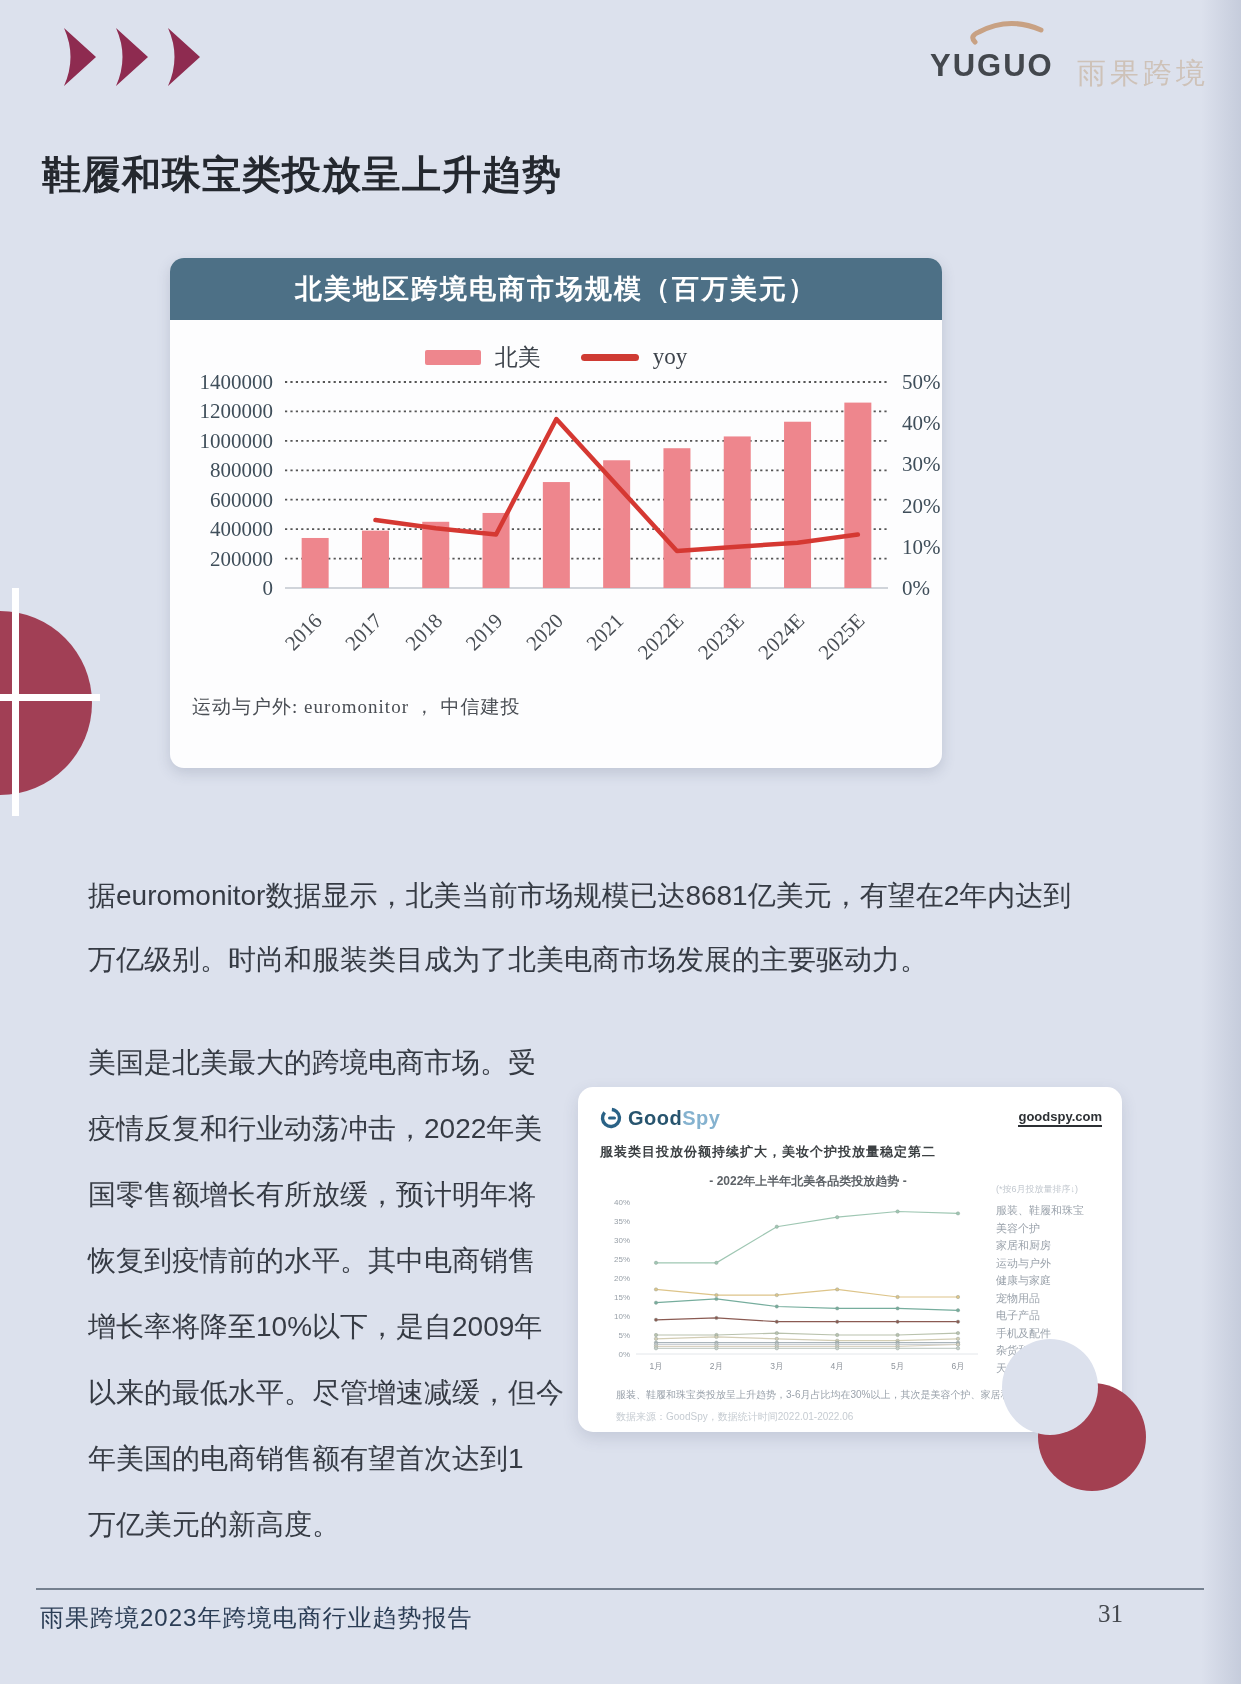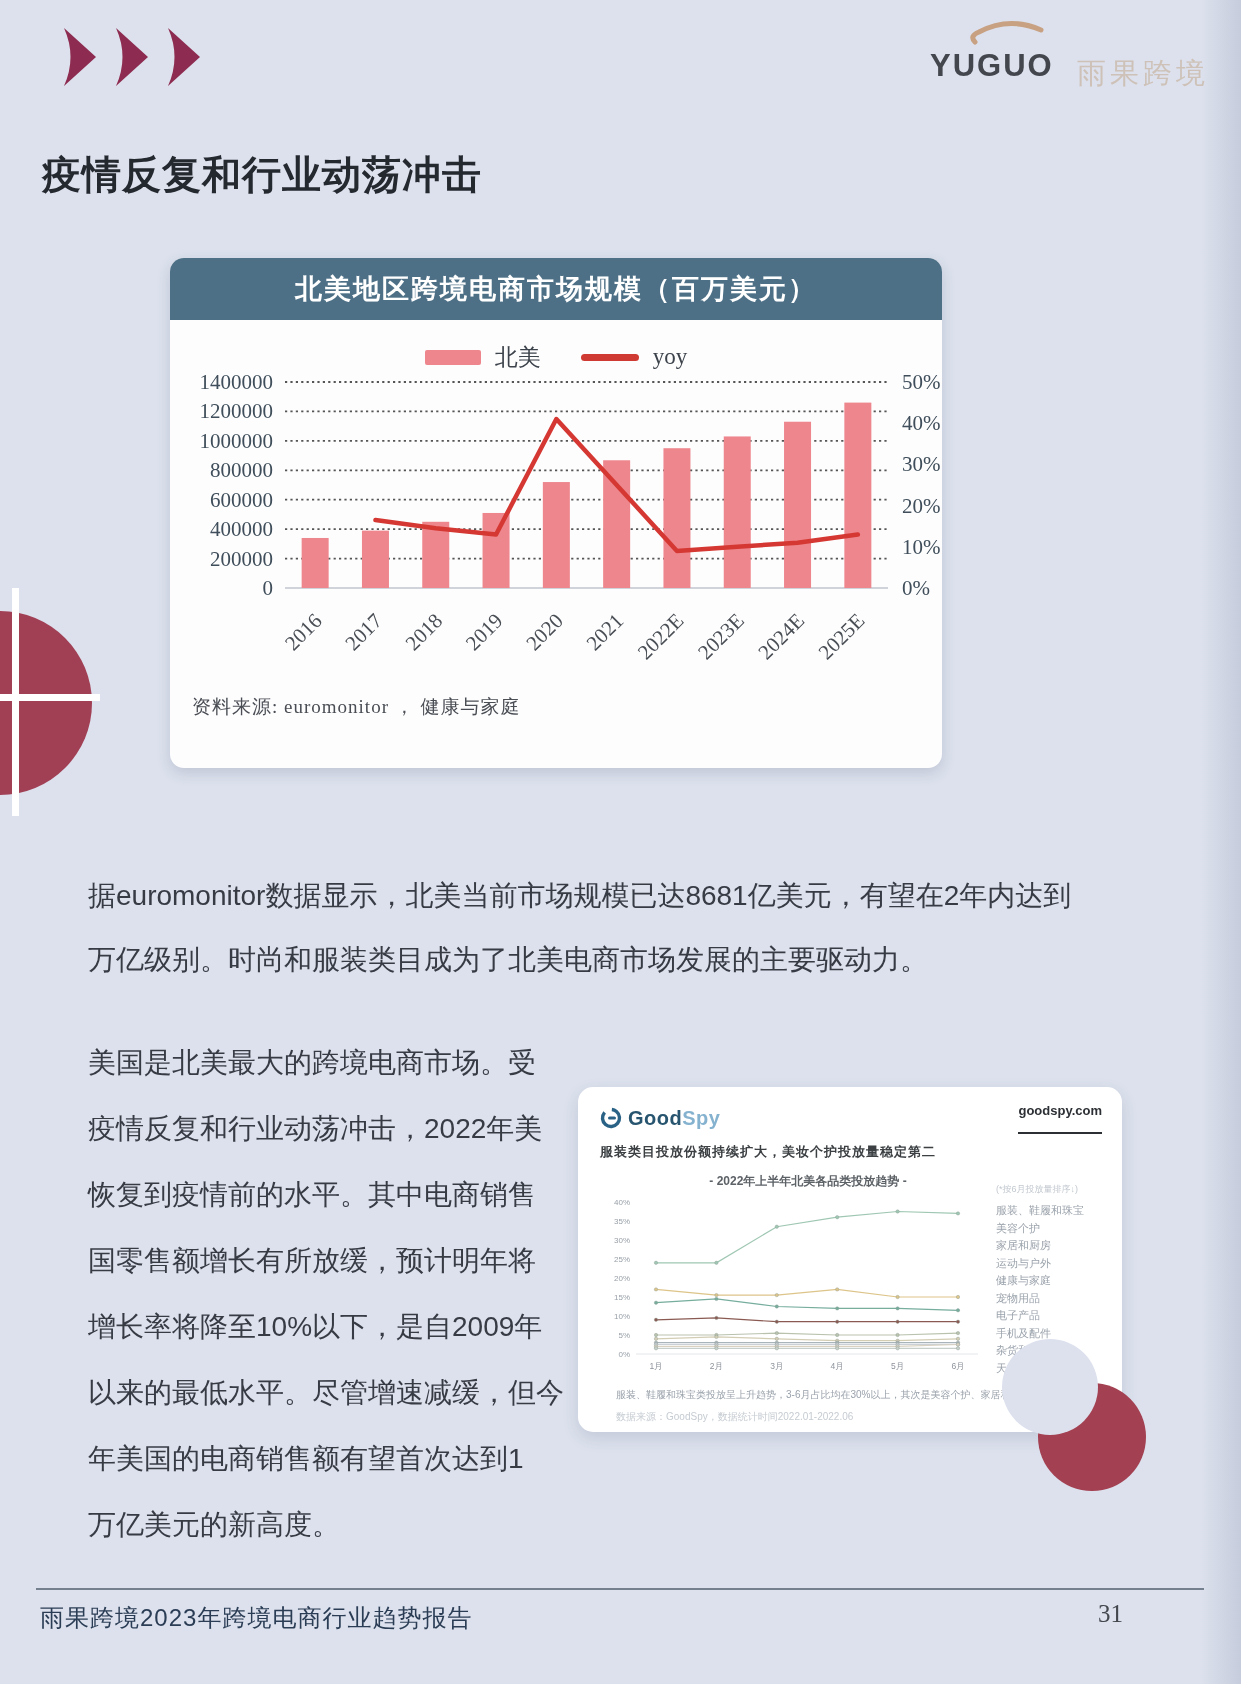--- a/index.html
+++ b/index.html
@@ -33,21 +33,21 @@
   .para1 div,.para2 div{white-space:nowrap;}
 
   
   .gs-card{position:absolute;left:578px;top:1087px;width:544px;height:345px;background:#fff;border-radius:15px;
     box-shadow:0 6px 16px rgba(60,70,100,.15);padding:18px 20px 0 22px;box-sizing:border-box;}
   .gs-head{display:flex;align-items:center;justify-content:space-between;height:26px;}
   .gs-logo{display:flex;align-items:center;gap:6px;}
   .gs-logo-text{font-size:20px;font-weight:bold;letter-spacing:.5px;}
   .gs-logo-text .g1{color:#27546e;}
   .gs-logo-text .g2{color:#85b2cf;}
-  .gs-domain{font-size:13px;font-weight:bold;color:#2c3034;border-bottom:2px solid #2c3034;padding-bottom:14px;}
+  .gs-domain{font-size:13px;font-weight:bold;color:#2c3034;border-bottom:2px solid #2c3034;padding-bottom:1px;}
   .gs-title{margin-top:12px;font-size:13px;font-weight:bold;color:#3c4043;letter-spacing:1px;white-space:nowrap;}
   .gs-body{display:flex;margin-top:8px;}
   .gs-chart-block{width:386px;}
   .gs-chart-title{text-align:center;font-size:12px;font-weight:bold;color:#5d6267;margin:4px 0 2px 30px;white-space:nowrap;}
   .gs-legend{width:118px;margin-left:10px;padding-top:14px;}
   .gs-legend-note{font-size:9px;color:#c2c8cf;white-space:nowrap;margin-bottom:6px;}
   .gs-legend-item{font-size:11px;color:#9aa2ab;line-height:17.5px;white-space:nowrap;}
   .gs-caption{margin-top:6px;margin-left:16px;font-size:10px;color:#9aa2ab;white-space:nowrap;}
   .gs-source{margin-top:8px;margin-left:16px;font-size:10px;color:#c6ccd2;}
 
@@ -83,21 +83,21 @@
   </div>
 
   <div class="logo">
     <svg width="84" height="28" viewBox="0 0 84 28" style="position:absolute;left:42px;top:2px;">
       <path d="M8,22 Q2,16 12,12 Q42,-4 74,10" fill="none" stroke="#c8a183" stroke-width="5" stroke-linecap="round"></path>
     </svg>
     <div class="logo-text">YUGUO</div>
     <div class="logo-cn">雨果跨境</div>
   </div>
 
-  <div class="page-title">疫情反复和行业动荡冲击</div>
+  <div class="page-title">鞋履和珠宝类投放呈上升趋势</div>
 
   <div class="chart-card">
     <div class="chart-card-header">
       <span>北美地区跨境电商市场规模（百万美元）</span>
     </div>
     <div class="chart-legend">
       <span class="swatch-bar"></span>
       <span>北美</span>
       <span class="swatch-line"></span>
       <span>yoy</span>
@@ -140,33 +140,33 @@
         <text x="273.75" y="250" text-anchor="end" font-size="21" fill="#4a4f55" transform="rotate(-45 273.75 250)" style="font-family:&quot;Liberation Serif&quot;,&quot;DejaVu Serif&quot;,serif">2018</text>
         <text x="334.04999999999995" y="250" text-anchor="end" font-size="21" fill="#4a4f55" transform="rotate(-45 334.04999999999995 250)" style="font-family:&quot;Liberation Serif&quot;,&quot;DejaVu Serif&quot;,serif">2019</text>
         <text x="394.34999999999997" y="250" text-anchor="end" font-size="21" fill="#4a4f55" transform="rotate(-45 394.34999999999997 250)" style="font-family:&quot;Liberation Serif&quot;,&quot;DejaVu Serif&quot;,serif">2020</text>
         <text x="454.65" y="250" text-anchor="end" font-size="21" fill="#4a4f55" transform="rotate(-45 454.65 250)" style="font-family:&quot;Liberation Serif&quot;,&quot;DejaVu Serif&quot;,serif">2021</text>
         <text x="514.9499999999999" y="250" text-anchor="end" font-size="21" fill="#4a4f55" transform="rotate(-45 514.9499999999999 250)" style="font-family:&quot;Liberation Serif&quot;,&quot;DejaVu Serif&quot;,serif">2022E</text>
         <text x="575.2499999999999" y="250" text-anchor="end" font-size="21" fill="#4a4f55" transform="rotate(-45 575.2499999999999 250)" style="font-family:&quot;Liberation Serif&quot;,&quot;DejaVu Serif&quot;,serif">2023E</text>
         <text x="635.55" y="250" text-anchor="end" font-size="21" fill="#4a4f55" transform="rotate(-45 635.55 250)" style="font-family:&quot;Liberation Serif&quot;,&quot;DejaVu Serif&quot;,serif">2024E</text>
         <text x="695.8499999999999" y="250" text-anchor="end" font-size="21" fill="#4a4f55" transform="rotate(-45 695.8499999999999 250)" style="font-family:&quot;Liberation Serif&quot;,&quot;DejaVu Serif&quot;,serif">2025E</text>
         <polyline points="205.45000000000002,148.01999999999998 265.75,156.26 326.04999999999995,162.44 386.34999999999997,47.08000000000001 446.65,113 506.94999999999993,178.92000000000002 567.2499999999999,174.8 627.55,170.68 687.8499999999999,162.44" fill="none" stroke="#d53832" stroke-width="4.5" stroke-linejoin="round" stroke-linecap="round"></polyline>
       </svg>
-    <div class="chart-source">资料来源: euromonitor ， 健康与家庭</div>
+    <div class="chart-source">运动与户外: euromonitor ， 中信建投</div>
   </div>
 
   <div class="para1">
       <div>据euromonitor数据显示，北美当前市场规模已达8681亿美元，有望在2年内达到</div>
       <div>万亿级别。时尚和服装类目成为了北美电商市场发展的主要驱动力。</div>
     </div>
 
   <div class="para2">
       <div>美国是北美最大的跨境电商市场。受</div>
       <div>疫情反复和行业动荡冲击，2022年美</div>
+      <div>国零售额增长有所放缓，预计明年将</div>
       <div>恢复到疫情前的水平。其中电商销售</div>
-      <div>国零售额增长有所放缓，预计明年将</div>
       <div>增长率将降至10%以下，是自2009年</div>
       <div>以来的最低水平。尽管增速减缓，但今</div>
       <div>年美国的电商销售额有望首次达到1</div>
       <div>万亿美元的新高度。</div>
     </div>
 
   <div class="gs-card">
     <div class="gs-head">
       <div class="gs-logo">
         <svg width="22" height="22" viewBox="0 0 22 22">

